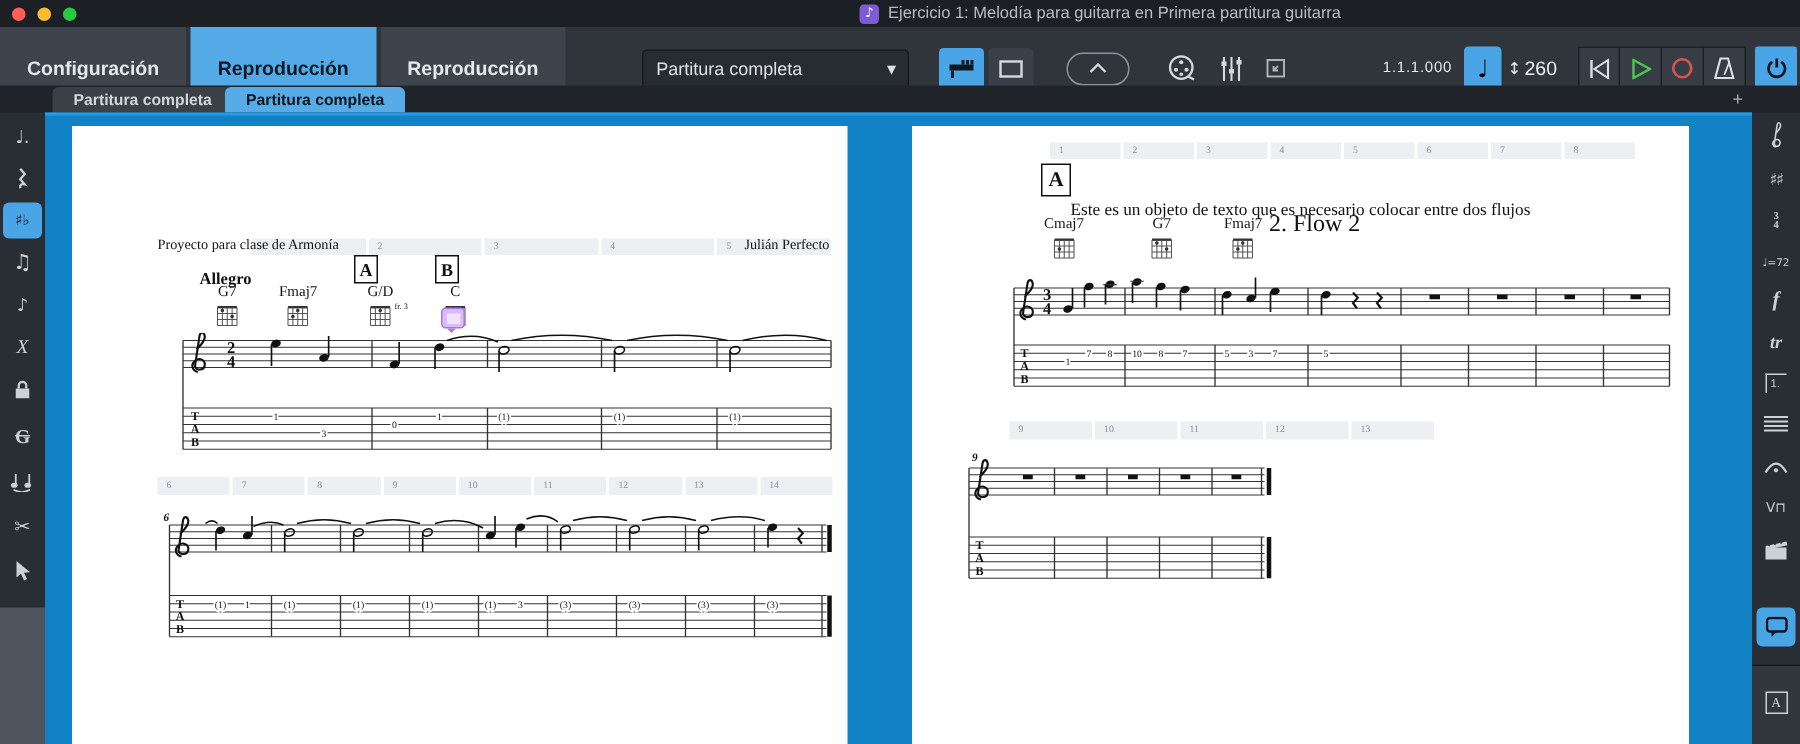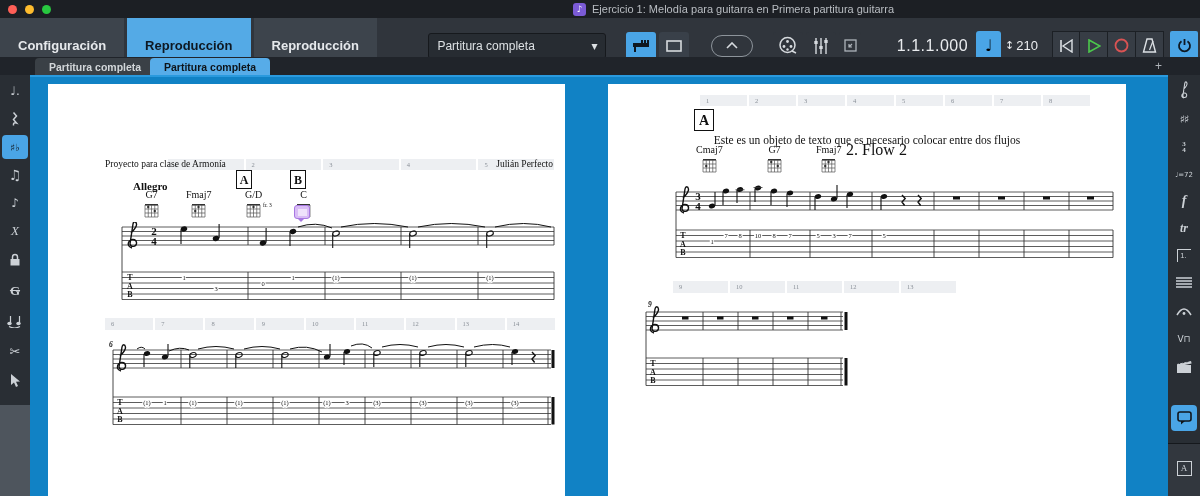--- a/index.html
+++ b/index.html
@@ -27,21 +27,21 @@
     border:1px solid #16191d; border-radius:3px; color:#dde1e4; font-size:12px;
     display:flex; align-items:center; padding:0 8px; }
   #layout-select .lbl { flex:1; }
   .tb-btn { align-self:center; width:30px; height:28px; margin-left:3px; border-radius:3px;
     display:flex; align-items:center; justify-content:center; background:#30353c; }
   .tb-btn.boxed { background:#394049; }
   .tb-btn.blue { background:#4aa5e6; }
   #collapse-pill { align-self:center; margin-left:22px; width:42px; height:22px; border:1.5px solid #8d949b;
     border-radius:11px; display:flex; align-items:center; justify-content:center; }
   .group-gap { margin-left:20px !important; }
-  #position-display { align-self:center; margin-left:auto; font-size:16px; color:#e9ebee; letter-spacing:.5px; }
+  #position-display { align-self:center; margin-left:auto; font-size:10px; color:#e9ebee; letter-spacing:.5px; }
   #tempo-note-btn { width:25px; height:30px; }
   #tempo-val { align-self:center; display:flex; align-items:center; color:#eceef0; font-size:13px; margin:0 6px 0 4px; }
   #tempo-val .arrow { font-size:11px; margin-right:2px; }
   .transport { align-self:center; width:28px; height:30px; background:#373d45; border:1px solid #1c2025;
     border-left:none; display:flex; align-items:center; justify-content:center; }
   .transport.first { border-left:1px solid #1c2025; margin-left:8px; }
   .transport.power { background:#4aa5e6; margin:0 2px 0 6px; border:none; border-radius:2px; }
 
   
   #tabrow { position:absolute; left:0; top:57px; width:1200px; height:18px; background:#20242a; }
@@ -170,21 +170,21 @@
     <svg width="13" height="13" viewBox="0 0 13 13">
       <rect x="1" y="1" width="11" height="11" fill="none" stroke="#aeb4ba" stroke-width="1.3"></rect>
       <path d="M8 5 L5 8 M5 5 L5 8 L8 8" stroke="#aeb4ba" stroke-width="1.2" fill="none"></path>
     </svg>
   </div>
 
   <div id="position-display">1.1.1.000</div>
   <div class="tb-btn blue glyph" id="tempo-note-btn" style="margin-left:8px">♩</div>
   <div id="tempo-val">
     <span class="arrow glyph">↕</span>
-    <span>210</span>
+    <span>260</span>
   </div>
   <div class="transport first">
     <svg width="16" height="14" viewBox="0 0 16 14">
       <line x1="3" y1="1" x2="3" y2="13" stroke="#dde1e5" stroke-width="1.6"></line>
       <polygon points="14,1 5,7 14,13" fill="none" stroke="#dde1e5" stroke-width="1.4"></polygon>
     </svg>
   </div>
   <div class="transport">
     <svg width="14" height="14" viewBox="0 0 14 14">
       <polygon points="2,1 13,7 2,13" fill="none" stroke="#4cc84c" stroke-width="1.6"></polygon>

